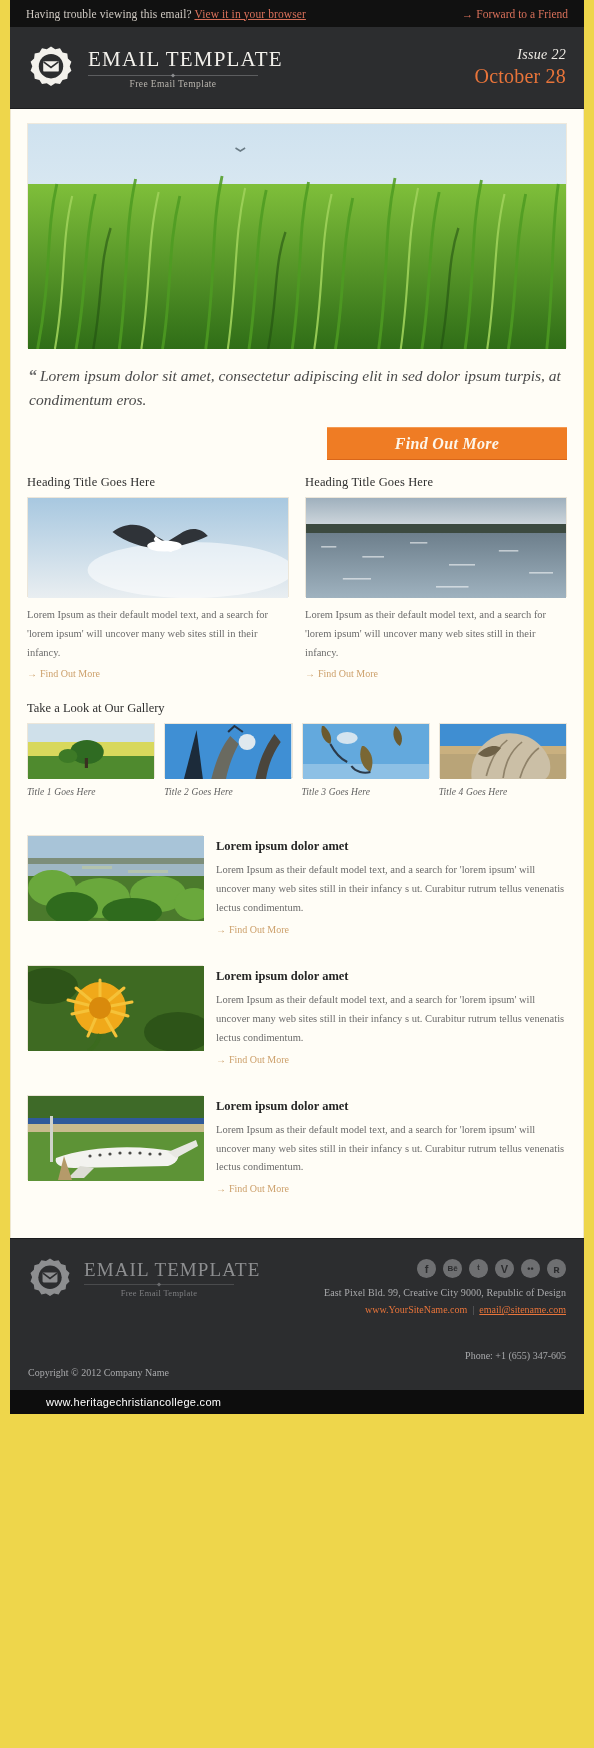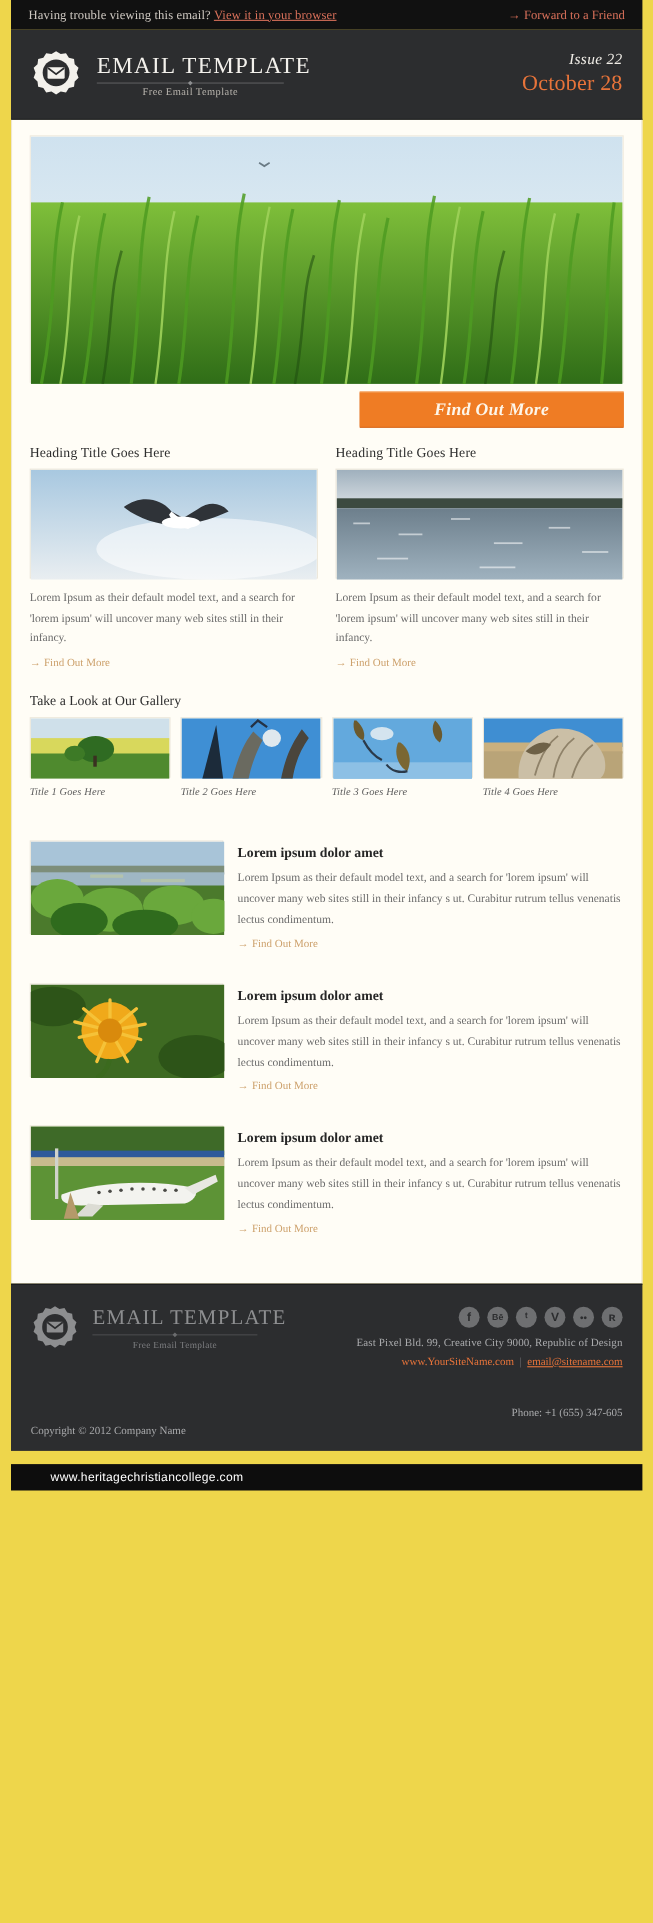--- a/index.html
+++ b/index.html
@@ -131,21 +131,21 @@
   .f-addr{font-size:10px;color:#a9aaac;letter-spacing:.1px;}
   .f-links{font-size:10px;padding-top:6px;}
   .f-links a{color:#e8743a;text-decoration:none;}
   .f-links a.ul{text-decoration:underline;}
   .f-links .sep{color:#6e6f71;margin:0 5px;}
   .f-bot{display:flex;justify-content:space-between;align-items:center;padding-top:18px;}
   .f-copy{font-size:10px;color:#a9aaac;margin-top:34px;}
   .f-phone{font-size:10px;color:#a9aaac;}
 
   .legal{
-    background:#0d0d0d;margin:12px 10px;padding:10px 0 14px 0;text-align:center;position:relative;
+    background:#0d0d0d;margin:0 10px;padding:10px 0 14px 0;text-align:center;position:relative;
   }
   .legal-line{font-size:10px;color:#b9b5ae;line-height:1.7;}
   .legal-line a{color:#d9d5ce;text-decoration:underline;}
   .wmark{
     position:absolute;left:36px;top:6px;font-family:"Liberation Sans",sans-serif;
     font-size:11px;color:#ffffff;letter-spacing:.3px;
   }
 </style>
 </head>
 <body>
@@ -226,20 +226,23 @@
           </g>
           <g fill="none" stroke="#1f4d10" stroke-width="2.5" opacity=".55">
             <path d="M68 225 C 78 170 74 140 86 104"></path>
               <path d="M250 225 C 260 172 256 142 268 108"></path>
             <path d="M430 225 C 440 170 436 140 448 104"></path>
           </g>
           <path d="M216 24 l5 3 l5 -3" fill="none" stroke="#6a7b85" stroke-width="1.6"></path>
         </svg>
       </div>
 
+      <div class="quote">
+        <span class="qm">“</span><span>Lorem ipsum dolor sit amet, consectetur adipiscing elit in sed dolor ipsum turpis, at condimentum eros.</span>
+      </div>
 
       <div class="cta-row">
         <div class="btn-orange">Find Out More</div>
       </div>
 
       <div class="two-col">
 
         <div class="col">
           <div class="col-head">Heading Title Goes Here</div>
           <div class="col-img">

